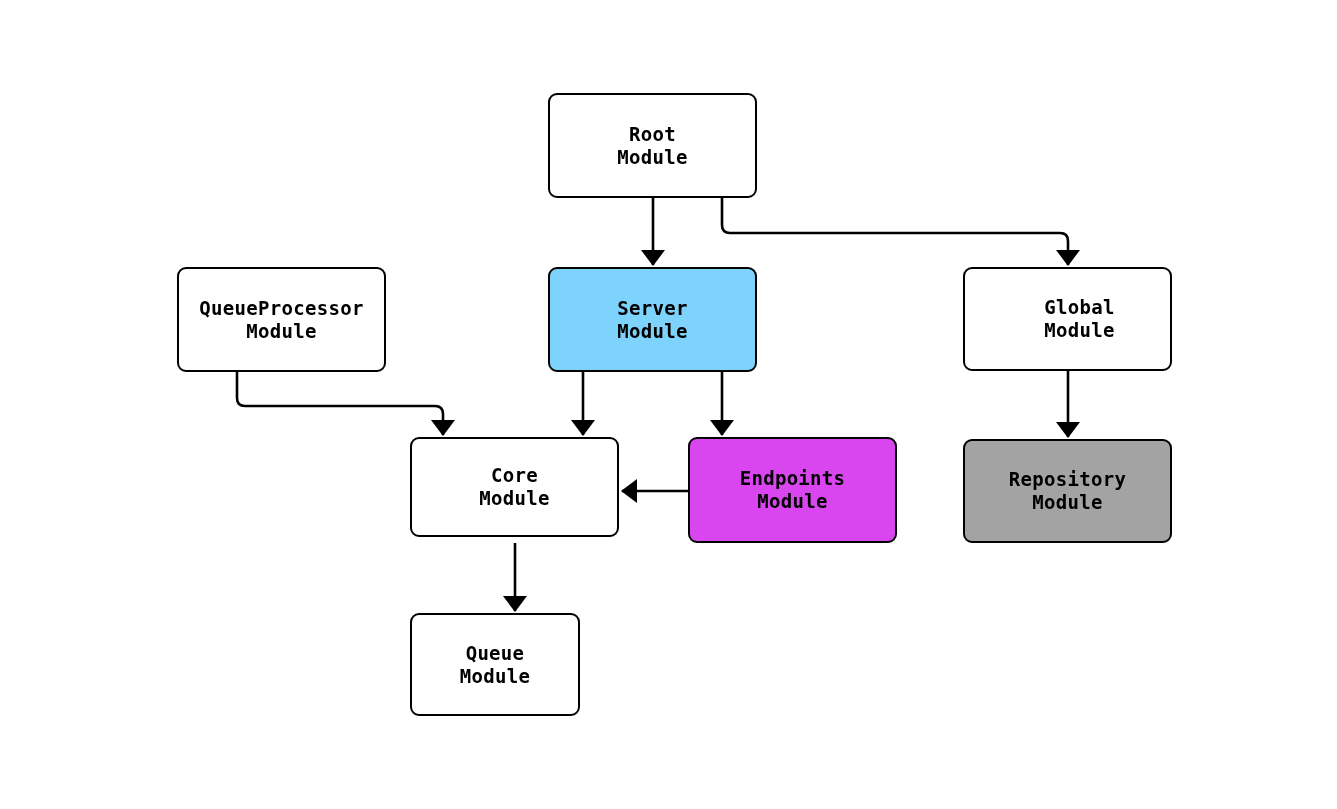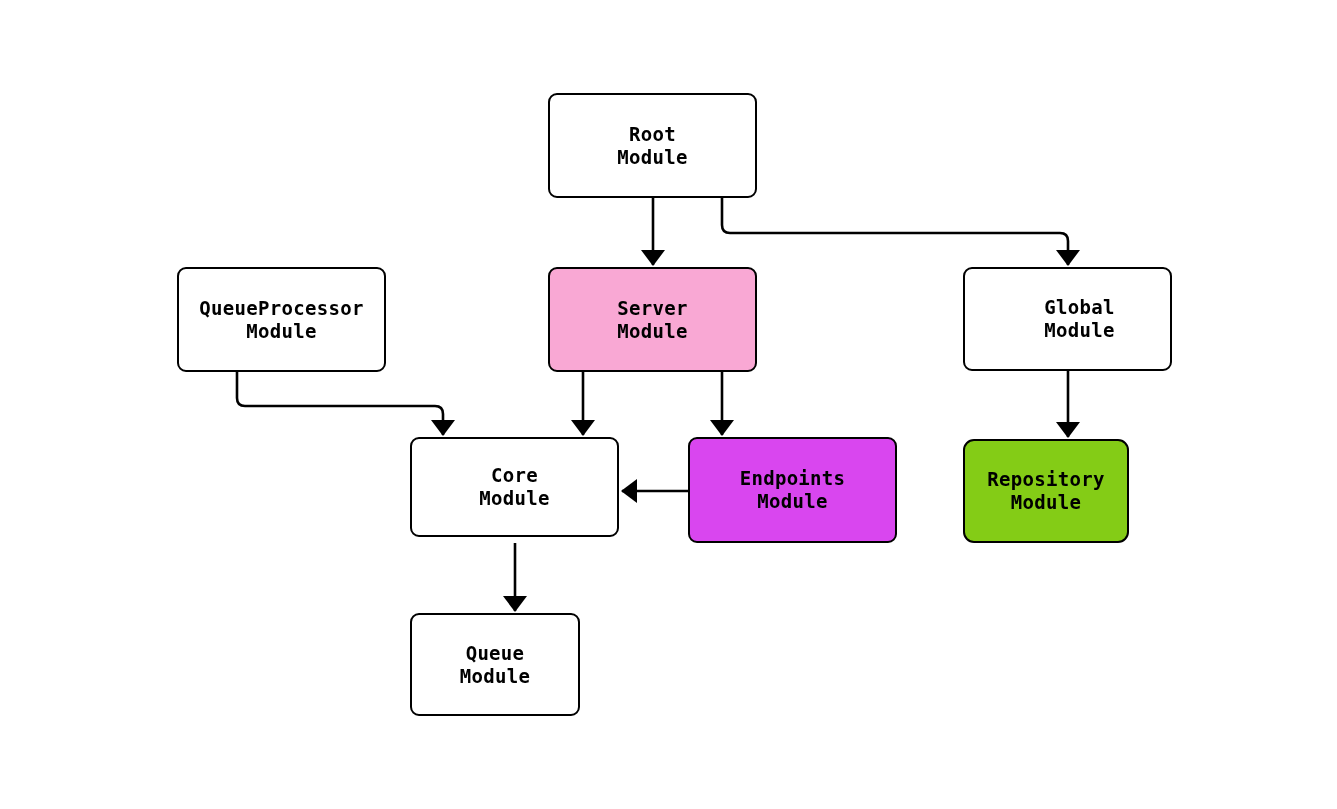--- a/index.html
+++ b/index.html
@@ -73,37 +73,37 @@
   </svg>
   <div id="nodes">
       <div class="node" style="left: 548px; top: 93px; width: 209px; height: 105px; background: rgb(255, 255, 255); border-color: rgb(0, 0, 0);">
         <span class="label">Root
 Module</span>
       </div>
       <div class="node" style="left: 133px; top: 267px; width: 209px; height: 105px; background: rgb(255, 255, 255); border-color: rgb(0, 0, 0); margin-left: 44px;">
         <span class="label">QueueProcessor
 Module</span>
       </div>
-      <div class="node" style="left: 548px; top: 267px; width: 209px; height: 105px; background: #f9a8d4; border-color: rgb(0, 0, 0);">
+      <div class="node" style="left: 548px; top: 267px; width: 209px; height: 105px; background: #7dd3fc; border-color: rgb(0, 0, 0);">
         <span class="label">Server
 Module</span>
       </div>
       <div class="node" style="left: 963px; top: 267px; width: 209px; height: 104px; background: rgb(255, 255, 255); border-color: rgb(0, 0, 0); padding-left: 24px;">
         <span class="label">Global
 Module</span>
       </div>
       <div class="node" style="left: 410px; top: 437px; width: 209px; height: 100px; background: rgb(255, 255, 255); border-color: rgb(0, 0, 0);">
         <span class="label">Core
 Module</span>
       </div>
       <div class="node" style="left: 688px; top: 437px; width: 209px; height: 106px; background: #d946ef; border-color: rgb(0, 0, 0);">
         <span class="label">Endpoints
 Module</span>
       </div>
-      <div class="node" style="left: 963px; top: 439px; width: 166px; height: 104px; background: #84cc16; border-color: rgb(0, 0, 0); border-radius: 11px;">
+      <div class="node" style="left: 963px; top: 439px; width: 209px; height: 104px; background: #a3a3a3; border-color: rgb(0, 0, 0);">
         <span class="label">Repository
 Module</span>
       </div>
       <div class="node" style="left: 410px; top: 613px; width: 170px; height: 103px; background: rgb(255, 255, 255); border-color: rgb(0, 0, 0);">
         <span class="label">Queue
 Module</span>
       </div>
     </div>
 </div>
 

